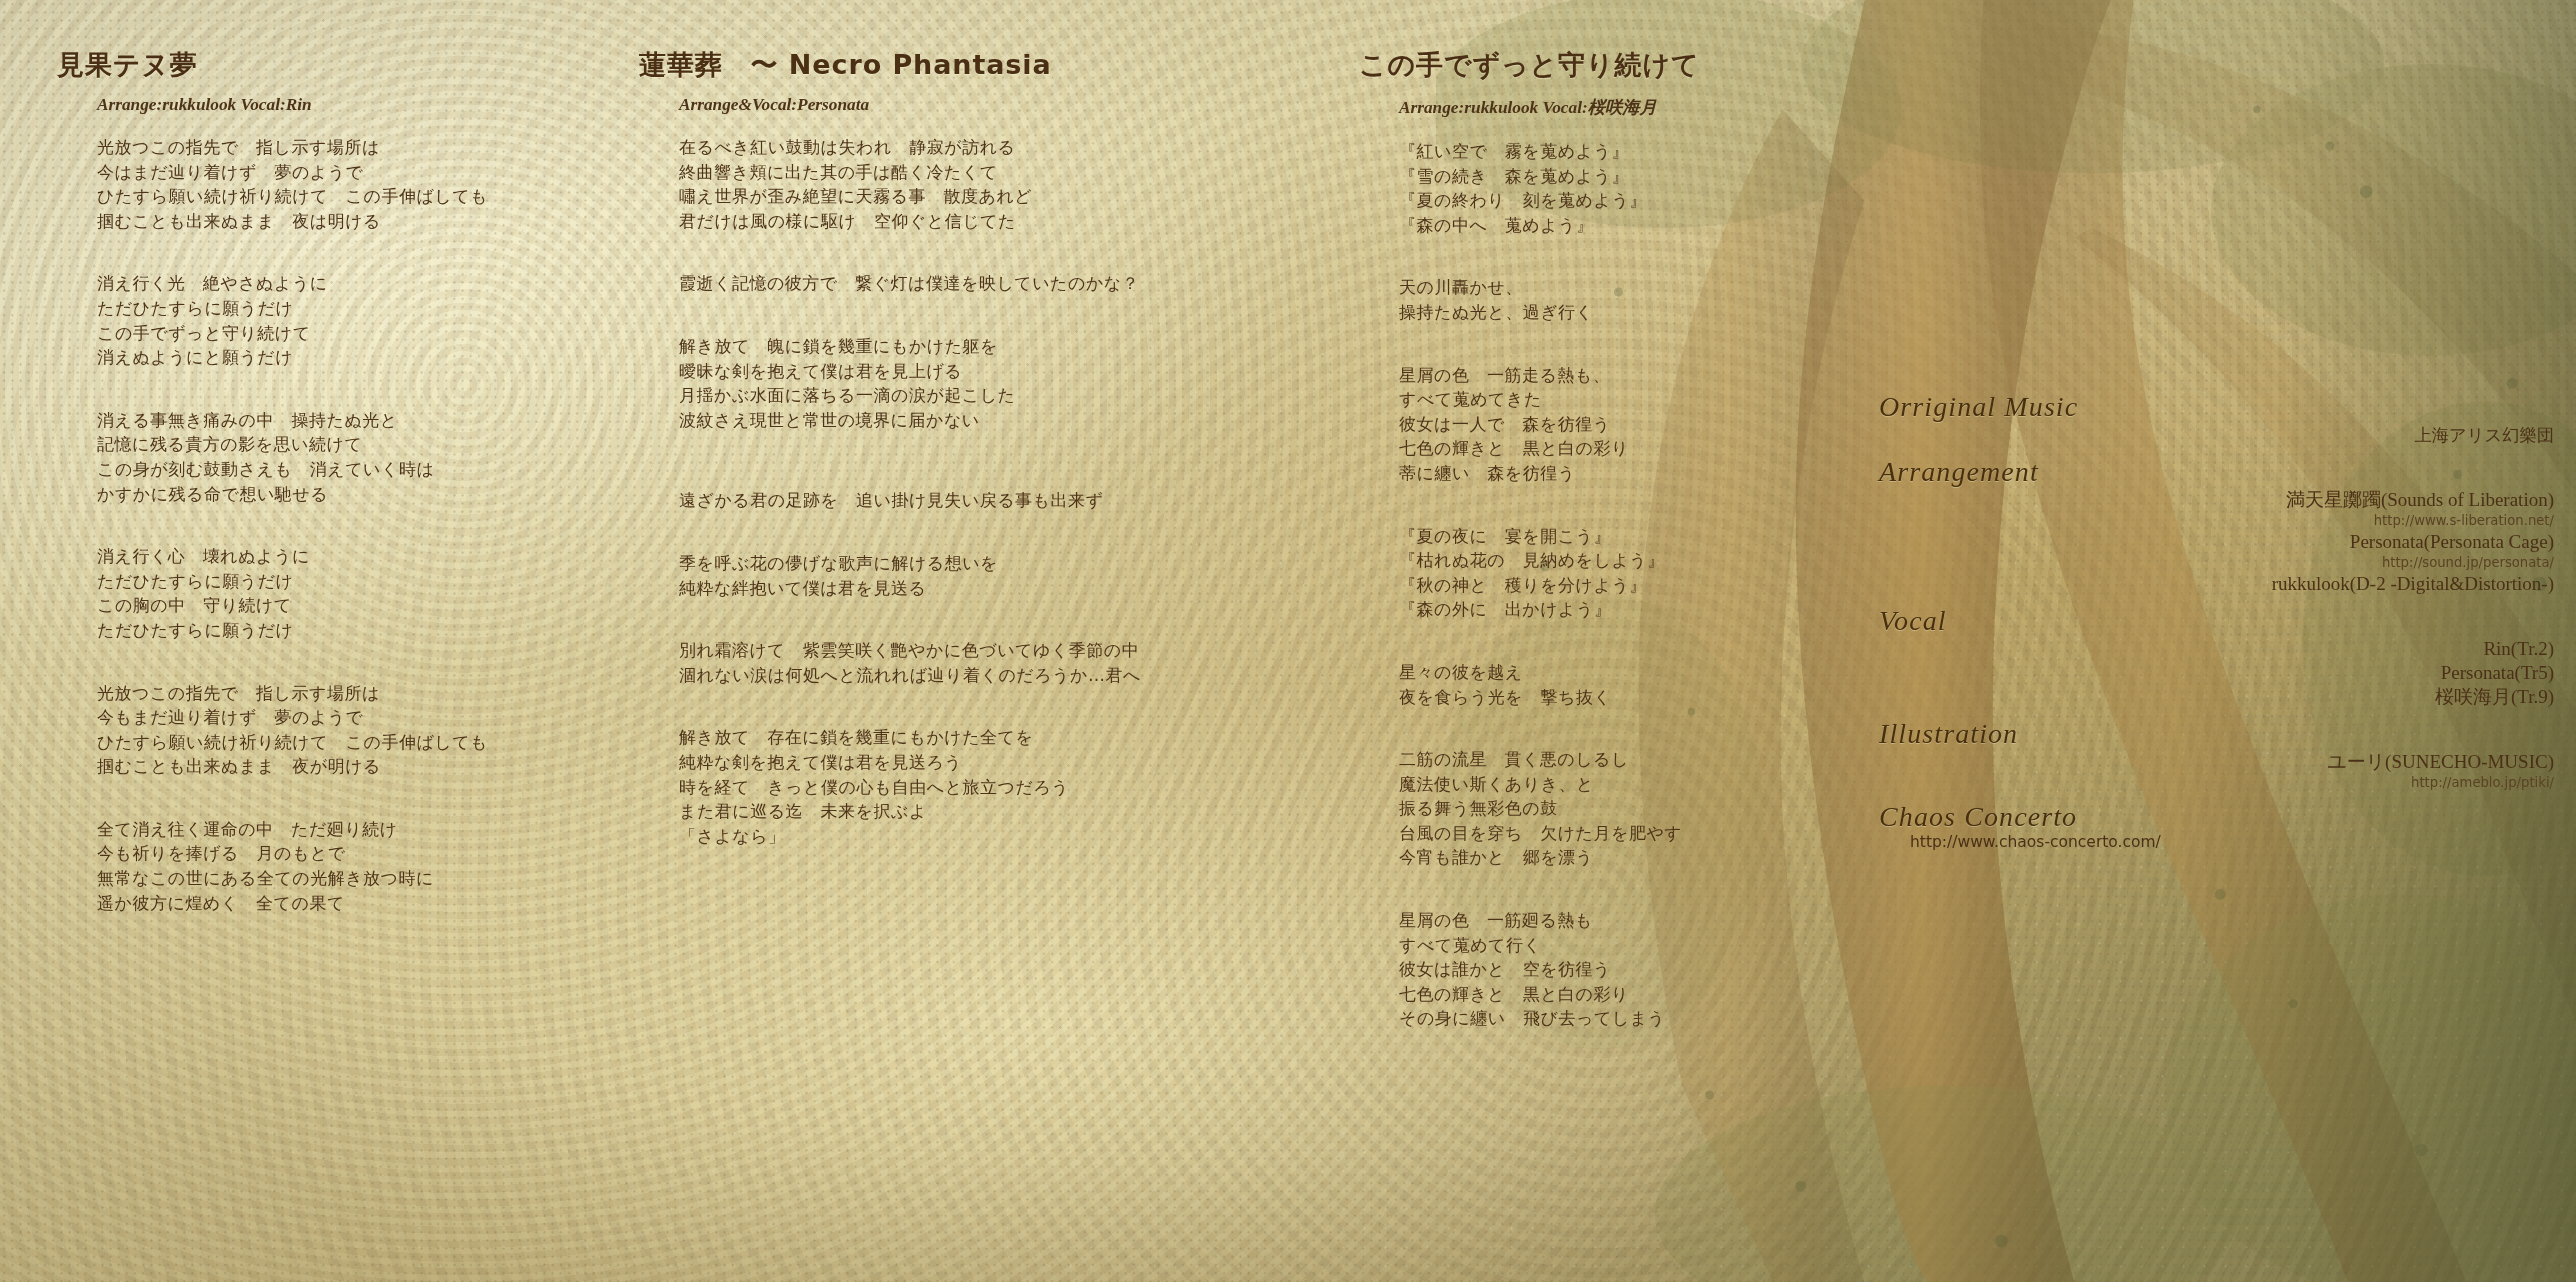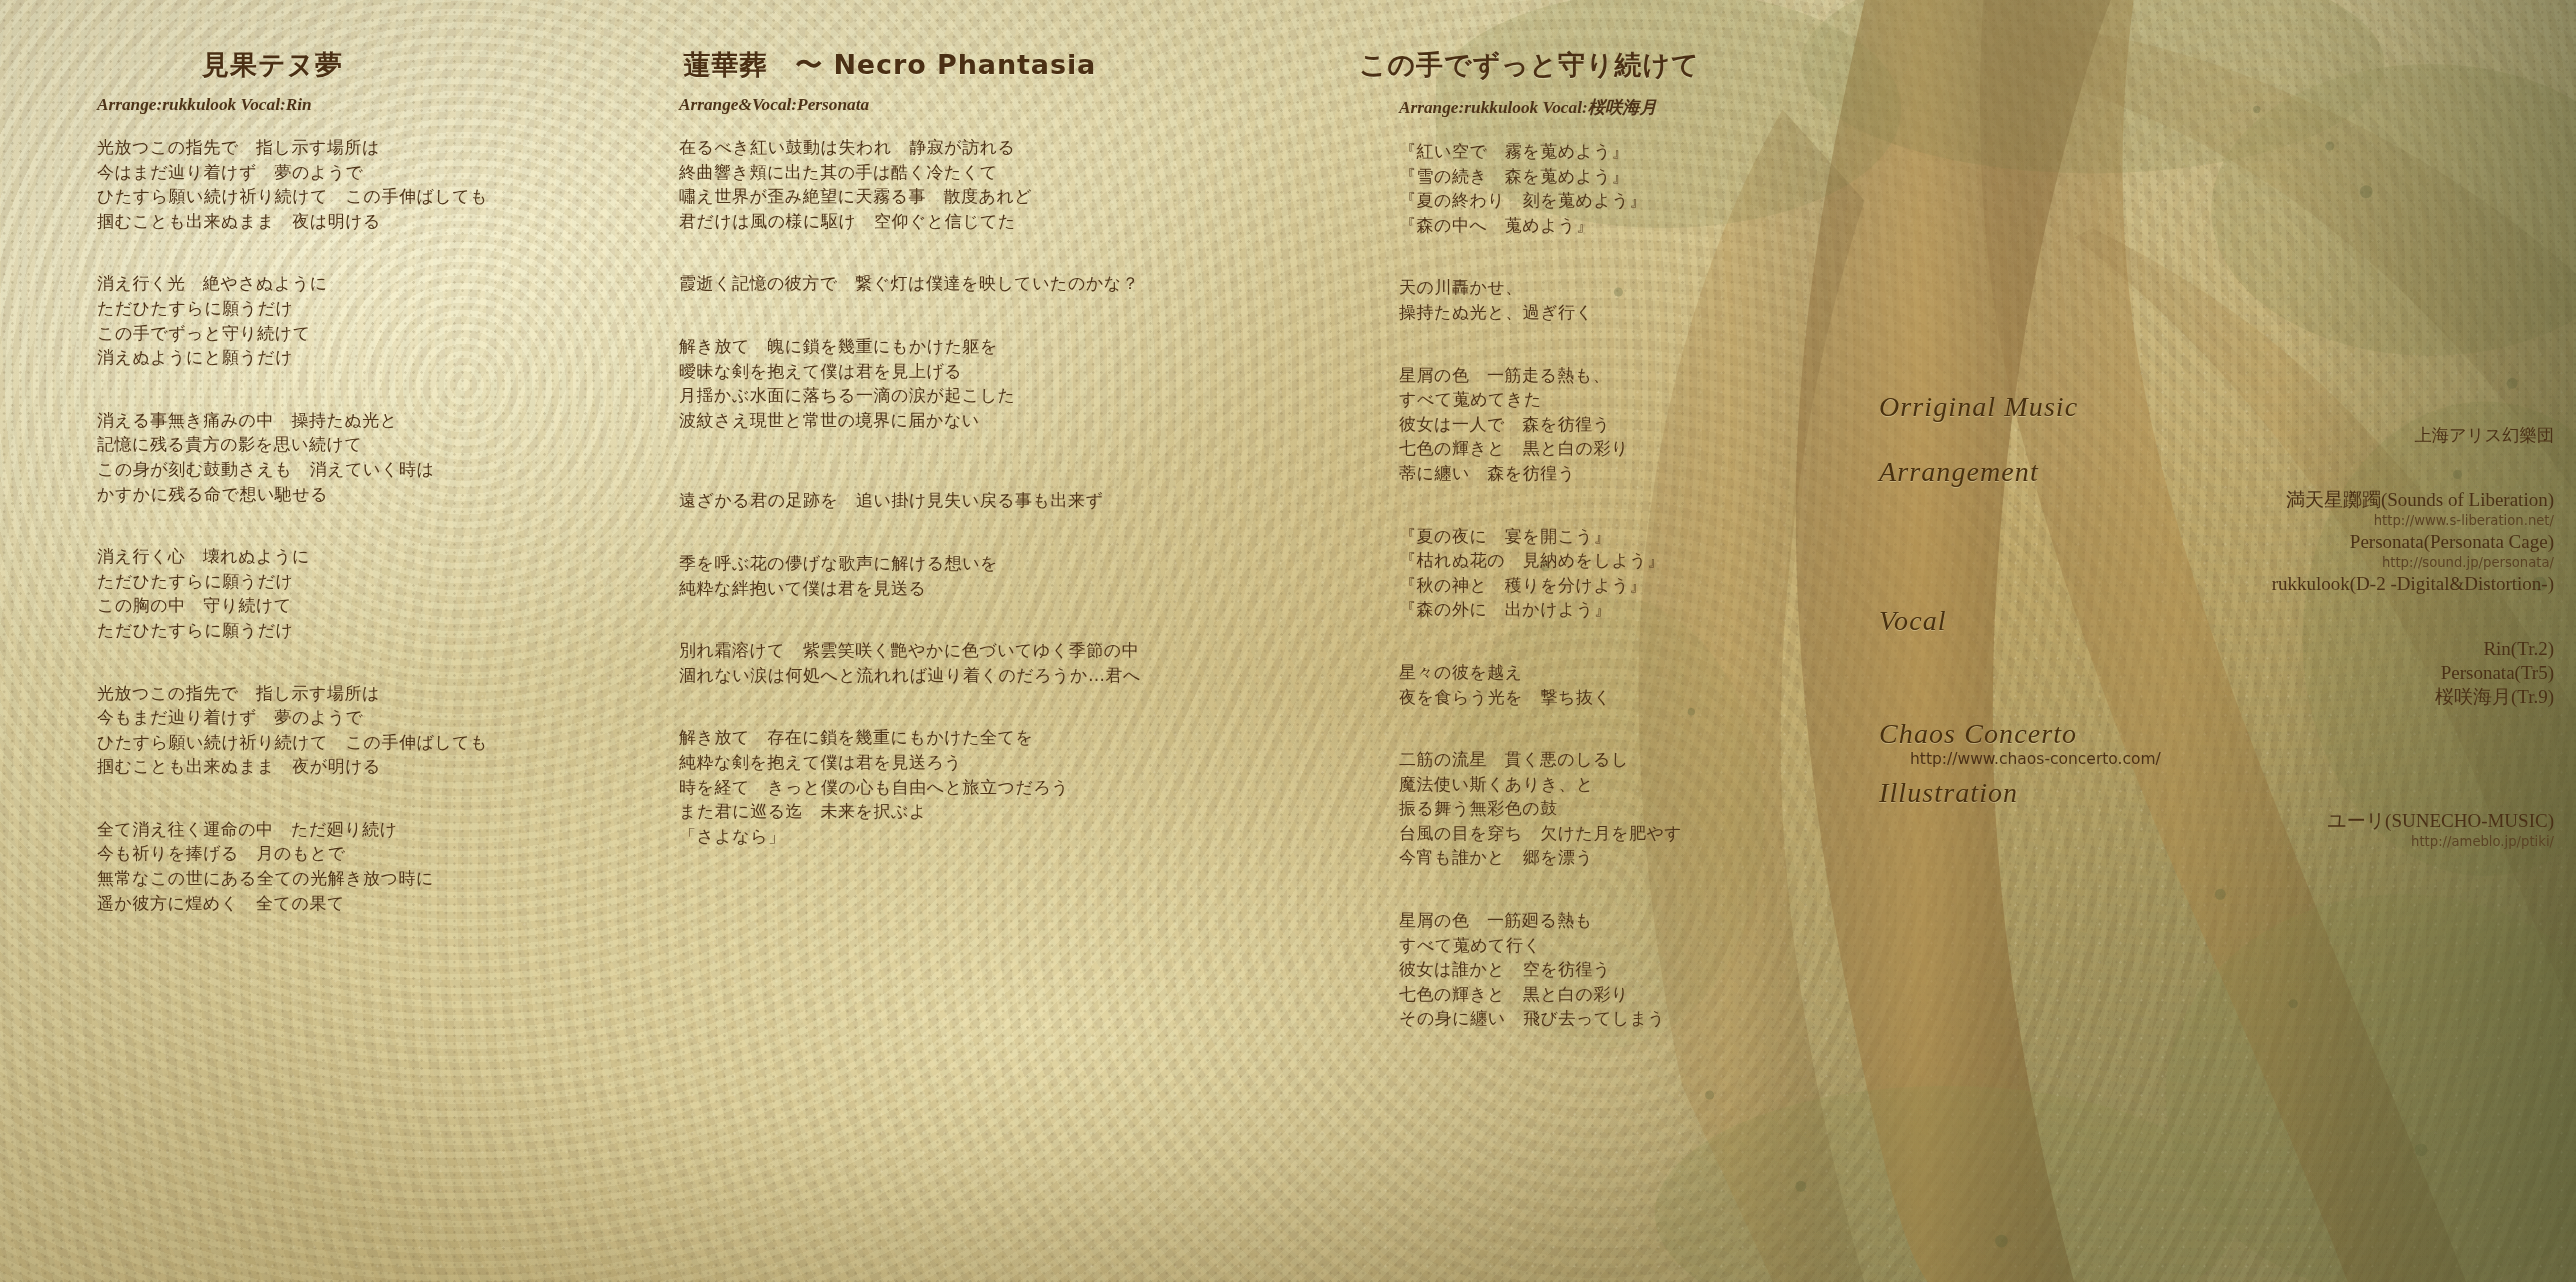--- a/index.html
+++ b/index.html
@@ -67,21 +67,20 @@
     color: #4e3418;
   }
   .col-title {
     font-family: "DejaVu Sans", sans-serif;
     font-weight: bold;
     font-size: 27px;
     letter-spacing: 0.9px;
     color: #4a2f14;
     white-space: nowrap;
     text-shadow: 0 0.9px 0 rgba(255,255,230,0.35);
-    text-align: center;
   }
   .col-credit {
     font-family: "Liberation Serif", serif;
     font-style: italic;
     font-weight: bold;
     font-size: 17.3px;
     color: #4d3318;
     margin-top: 12px;
     white-space: nowrap;
   }
@@ -370,26 +369,26 @@
     </div>
 
     <div class="cred-group">
       <div class="cred-head">Vocal</div>
       <div class="cred-line serif">Rin(Tr.2)</div>
       <div class="cred-line serif">Personata(Tr5)</div>
       <div class="cred-line serif">桜咲海月(Tr.9)</div>
     </div>
 
     <div class="cred-group">
-      <div class="cred-head">Chaos Concerto</div>
-      <div id="cred-chaos-url">http://www.chaos-concerto.com/</div>
-    </div>
-
-    <div class="cred-group">
       <div class="cred-head">Illustration</div>
       <div class="cred-line serif">ユーリ(SUNECHO-MUSIC)</div>
       <div class="cred-url">http://ameblo.jp/ptiki/</div>
     </div>
 
+    <div class="cred-group">
+      <div class="cred-head">Chaos Concerto</div>
+      <div id="cred-chaos-url">http://www.chaos-concerto.com/</div>
+    </div>
+
   </div>
 
 </div>
 
 
 </body></html>

